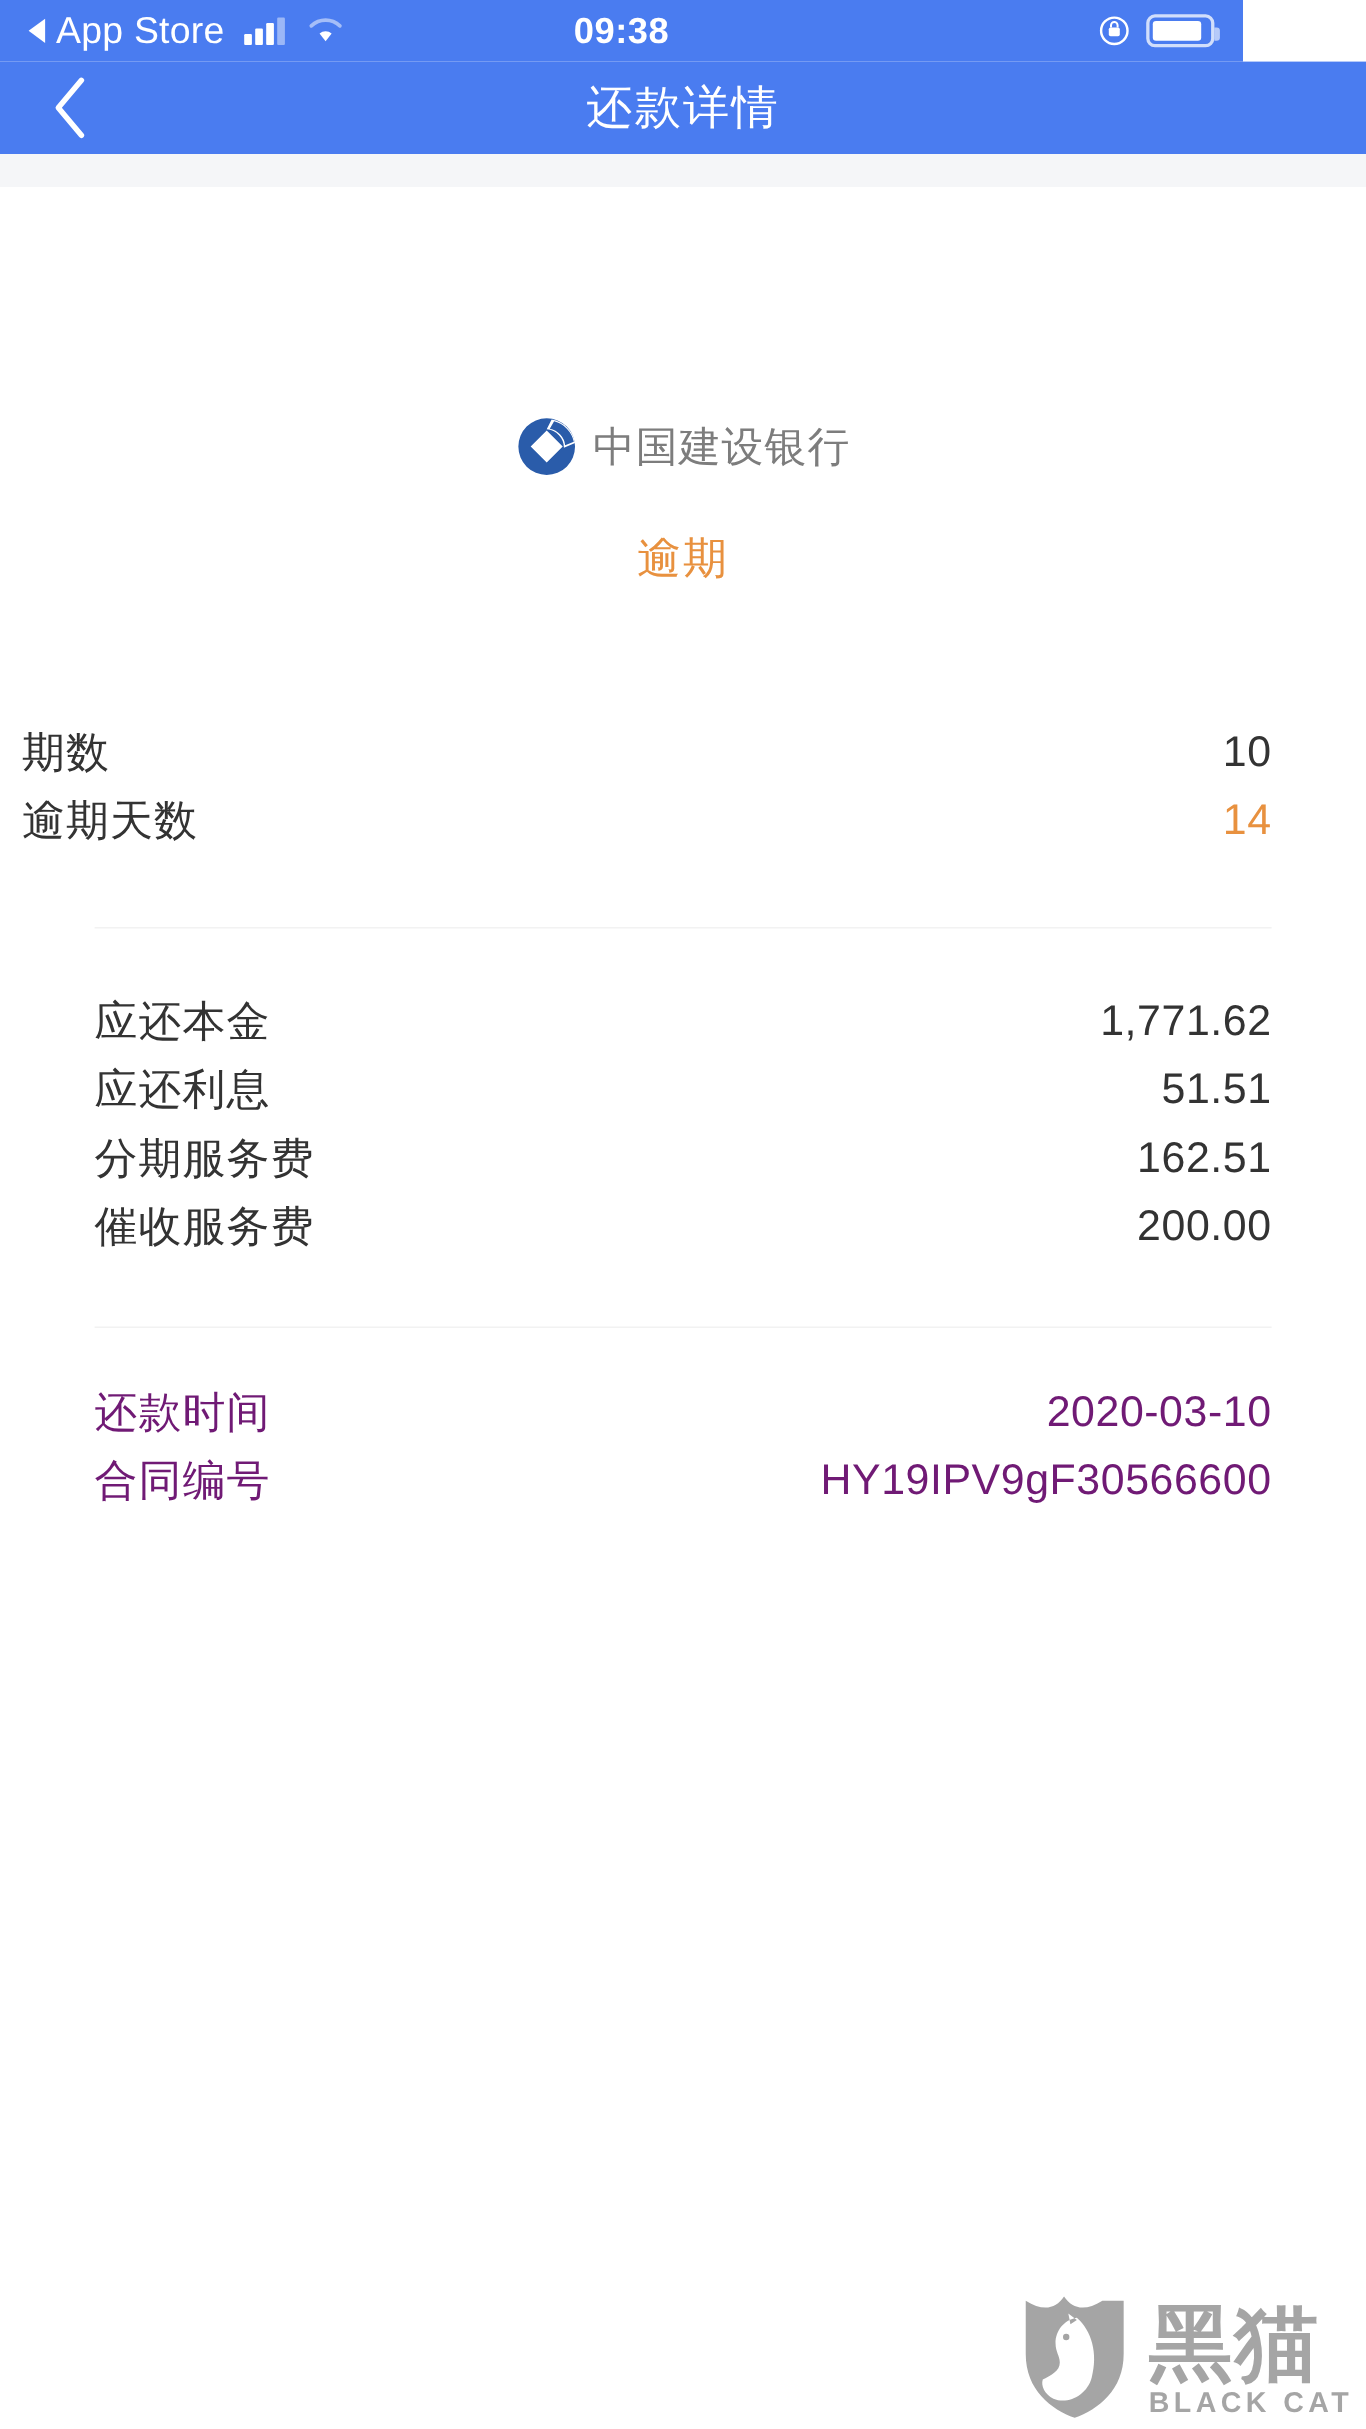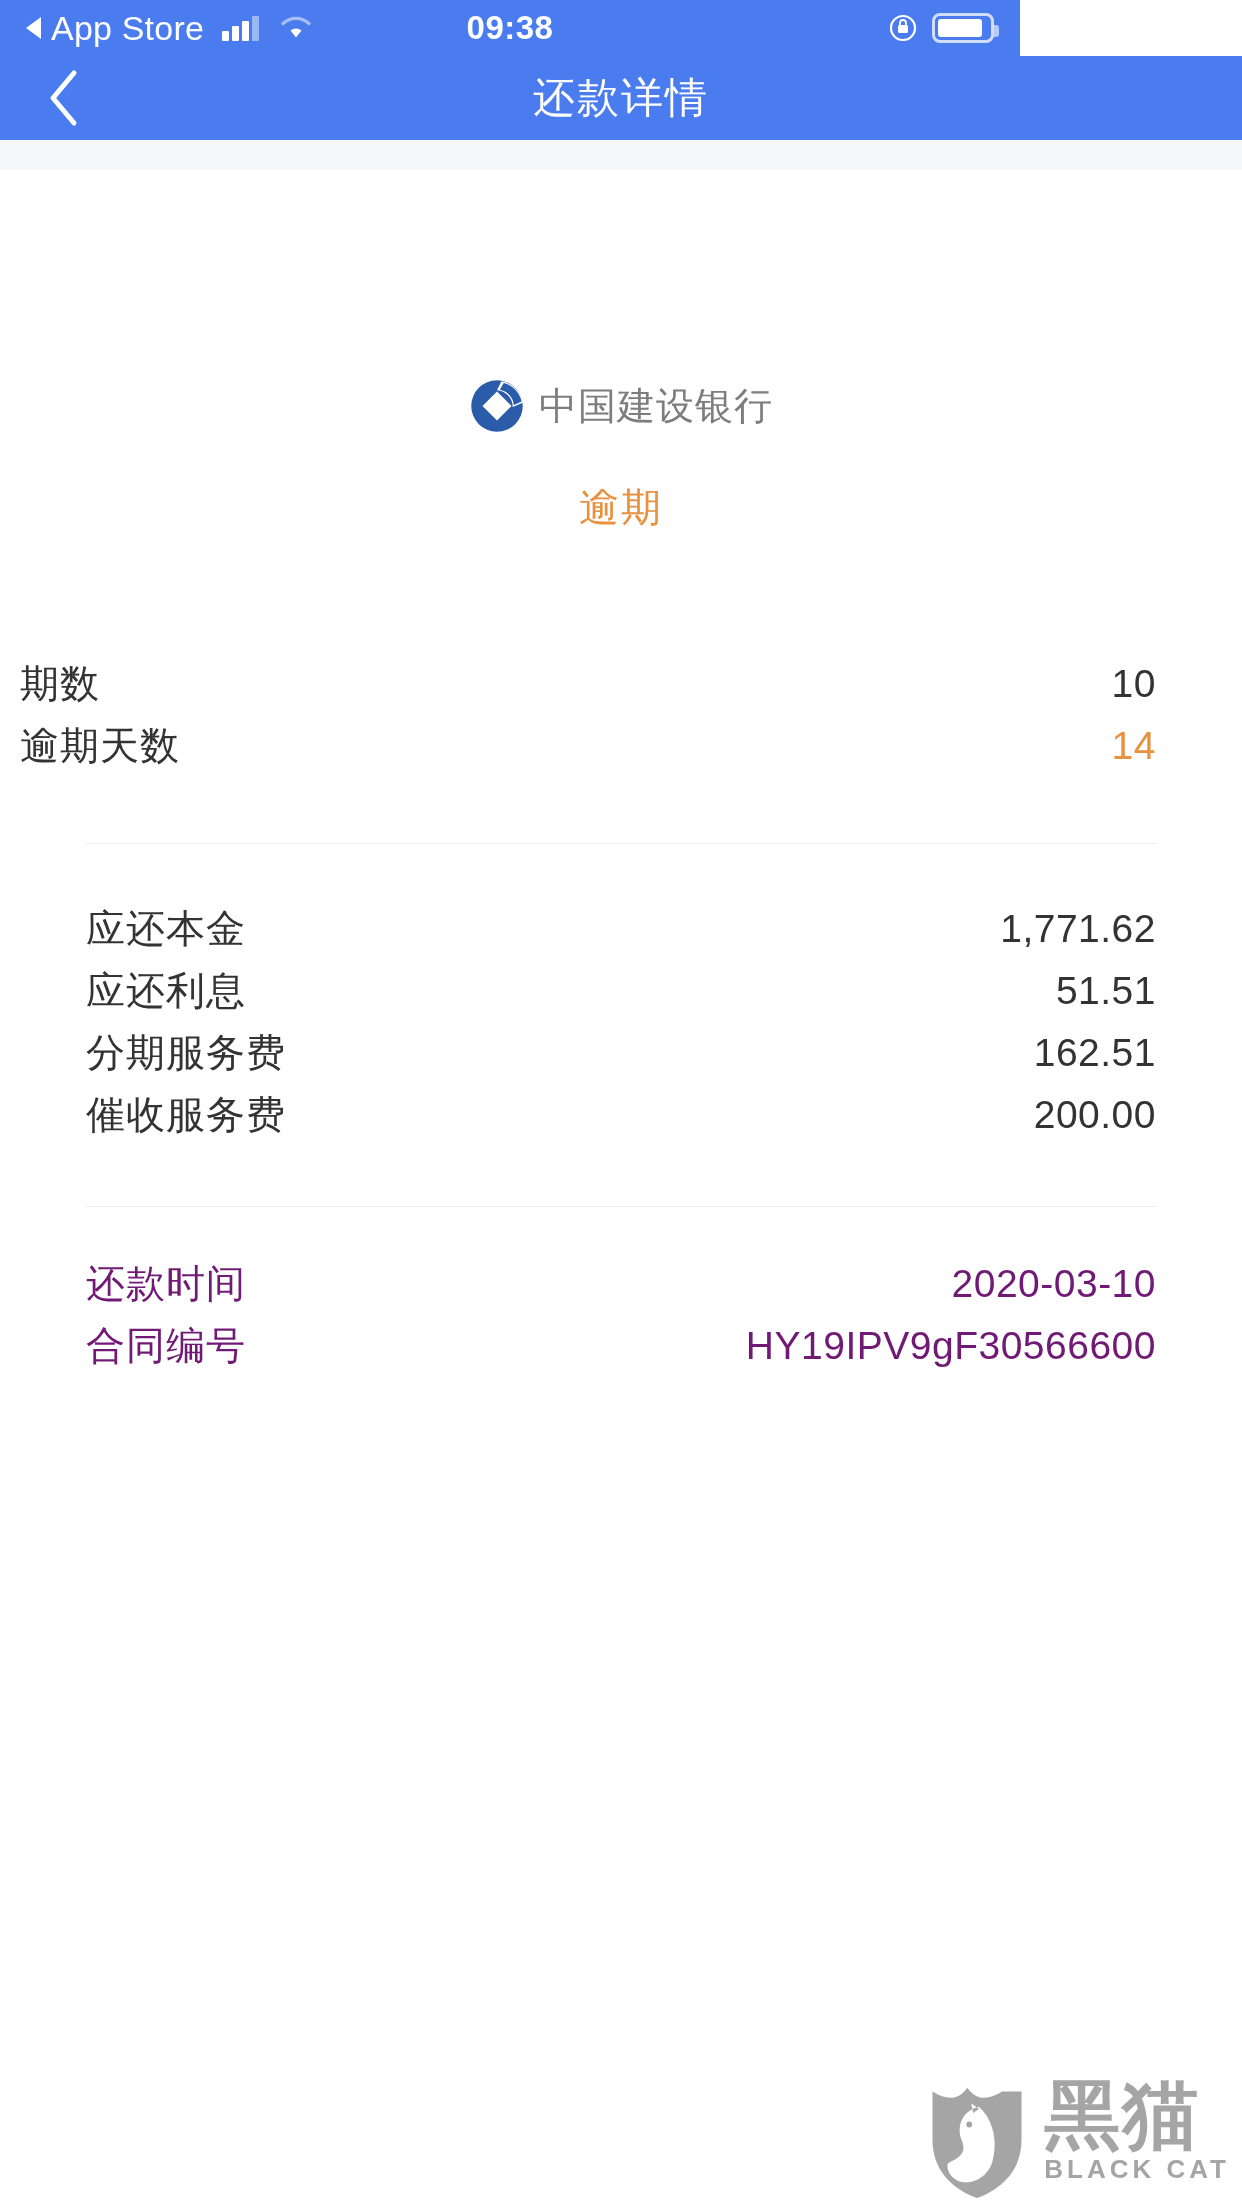--- a/index.html
+++ b/index.html
@@ -6,21 +6,21 @@
   html, body {
     width:1242px; height:2208px;
     background:#ffffff;
     font-family:"Liberation Sans","DejaVu Sans",sans-serif;
     -webkit-font-smoothing:antialiased;
   }
   .screen { position:relative; width:1242px; height:2208px; overflow:hidden; background:#fff; }
 
   
   .statusbar {
-    position:absolute; top:0; left:0; width:1020px; height:56px;
+    position:absolute; top:0; left:0; width:1130px; height:56px;
     background:#4a7cf0; color:#fff;
     display:flex; align-items:center;
   }
   .sb-left { display:flex; align-items:center; gap:10px; padding-left:26px; }
   .sb-back-tri {
     width:0; height:0;
     border-top:11px solid transparent;
     border-bottom:11px solid transparent;
     border-right:15px solid #ffffff;
   }
@@ -101,21 +101,21 @@
   .row .val { font-size:39px; color:#333333; letter-spacing:.5px; }
   .row .val.accent { color:#e8913f; }
 
   .row.muted .lbl, .row.muted .val { color:#701a75; }
 
   .divider { height:1px; background:#ededed; margin:0 86px; }
 
   
   .watermark {
     position:absolute; right:12px; bottom:8px;
-    display:flex; align-items:flex-start; gap:18px;
+    display:flex; align-items:flex-end; gap:18px;
     opacity:.78;
   }
   .wm-shield { width:98px; height:120px; display:block; }
   .wm-txt { display:flex; flex-direction:column; align-items:flex-start; }
   .wm-cn { font-size:76px; line-height:.92; color:#8c8c8c; font-weight:700; letter-spacing:2px; font-family:"DejaVu Sans",sans-serif; }
   .wm-en { font-size:26px; color:#8c8c8c; font-weight:700; letter-spacing:4px; margin-top:4px; }
 </style>
 </head>
 <body>
 

